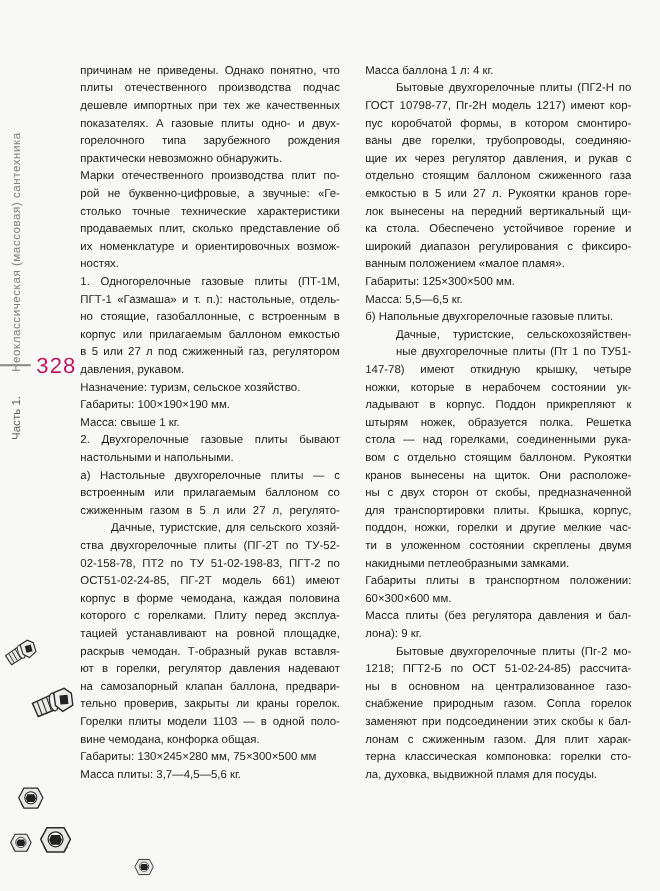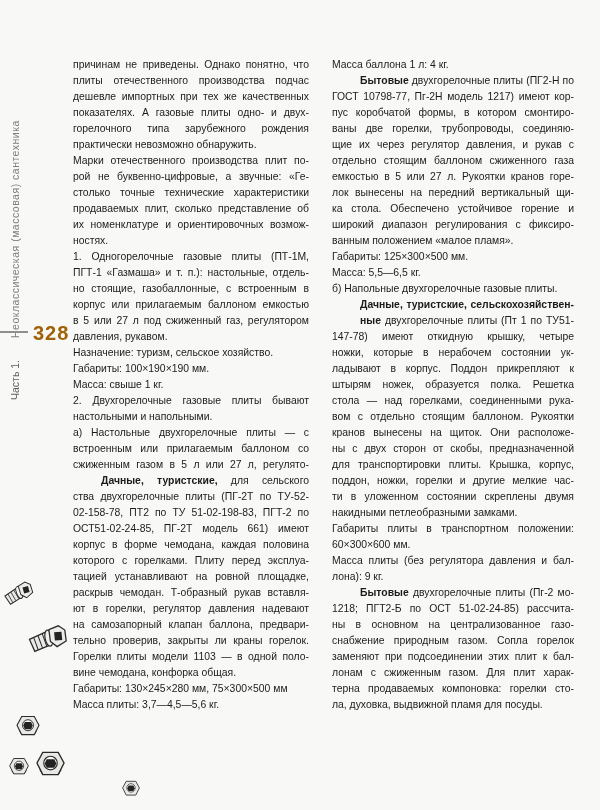--- a/index.html
+++ b/index.html
@@ -11,38 +11,38 @@
   }
   .col { position:absolute; top:57px; }
   #col-left  { left:73px;  width:236px; }
   #col-right { left:332px; width:242px; }
   .para { margin:0; }
   .ln {
     font-size:10.4px; line-height:16px; height:16px;
     overflow:hidden; white-space:normal;
   }
   .ln.j { text-align:justify; text-align-last:justify; }
-  .ln b { font-weight:bold;padding-left:28px; }
+  .ln b { font-weight:normal;padding-left:28px; }
 
   
   .side-section {
     position:absolute; left:9px; top:338px; width:252px;
     transform:rotate(-90deg); transform-origin:0 0;
     font-size:10.5px; letter-spacing:0.5px; color:#7e7e7e;
     white-space:nowrap;
   }
   .side-chapter {
     position:absolute; left:9px; top:400px; width:58px;
     transform:rotate(-90deg); transform-origin:0 0;
     font-size:10.5px; color:#5f5f5f; white-space:nowrap;
   }
   .side-rule { position:absolute; left:0; top:331px; width:28px; height:2px; background:#8f8f8f; }
   .page-num {
     position:absolute; left:33px; top:322px;
-    font-size:20px; font-weight:bold; color:#a16207; letter-spacing:1px;
+    font-size:20px; font-weight:normal; color:#be185d; letter-spacing:1px;
   }
 
   
   .fit { position:absolute; }
   .fit svg { display:block; }
   #fit-bolt-small { left:2px;  top:579px; width:32px; height:28px; transform:rotate(-22deg); }
   #fit-bolt-large { left:26px; top:622px; width:42px; height:33px; transform:rotate(-12deg); }
   #fit-nut-1      { left:16px; top:715px; width:24px; height:22px; }
   #fit-nut-2      { left:9px;  top:756px; width:20px; height:21px; }
   #fit-nut-3      { left:36px; top:750px; width:29px; height:28px; }
@@ -171,23 +171,23 @@
       </div>
       <div class="para">
         <div class="ln j">Масса плиты (без регулятора давления и бал-</div>
         <div class="ln">лона): 9 кг.</div>
       </div>
       <div class="para">
         <div class="ln j"><b>Бытовые</b> двухгорелочные плиты (Пг-2 мо-</div>
         <div class="ln j">1218; ПГТ2-Б по ОСТ 51-02-24-85) рассчита-</div>
         <div class="ln j">ны в основном на централизованное газо-</div>
         <div class="ln j">снабжение природным газом. Сопла горелок</div>
-        <div class="ln j">заменяют при подсоединении этих плит к бал-</div>
+        <div class="ln j">заменяют при подсоединении этих скобы к бал-</div>
         <div class="ln j">лонам с сжиженным газом. Для плит харак-</div>
-        <div class="ln j">терна продаваемых компоновка: горелки сто-</div>
+        <div class="ln j">терна классическая компоновка: горелки сто-</div>
         <div class="ln">ла, духовка, выдвижной пламя для посуды.</div>
       </div>
     </div>
 
   <div class="fit" id="fit-bolt-small">
     <svg viewBox="0 0 46 34" width="32" height="28">
       <path d="M4 14 L22 10 L24 25 L7 28 Z" fill="#e9e9e6" stroke="#2a2a2a" stroke-width="1.4"></path>
       <path d="M9 13 L11 27 M14 12 L16 26 M19 11 L21 25" stroke="#2a2a2a" stroke-width="1.1" fill="none"></path>
       <ellipse cx="25" cy="17" rx="4" ry="9" fill="#f1f1ee" stroke="#2a2a2a" stroke-width="1.3"></ellipse>
       <polygon points="27,8 38,6 44,12 43,24 32,28 26,21" fill="#ececea" stroke="#2a2a2a" stroke-width="1.4"></polygon>

